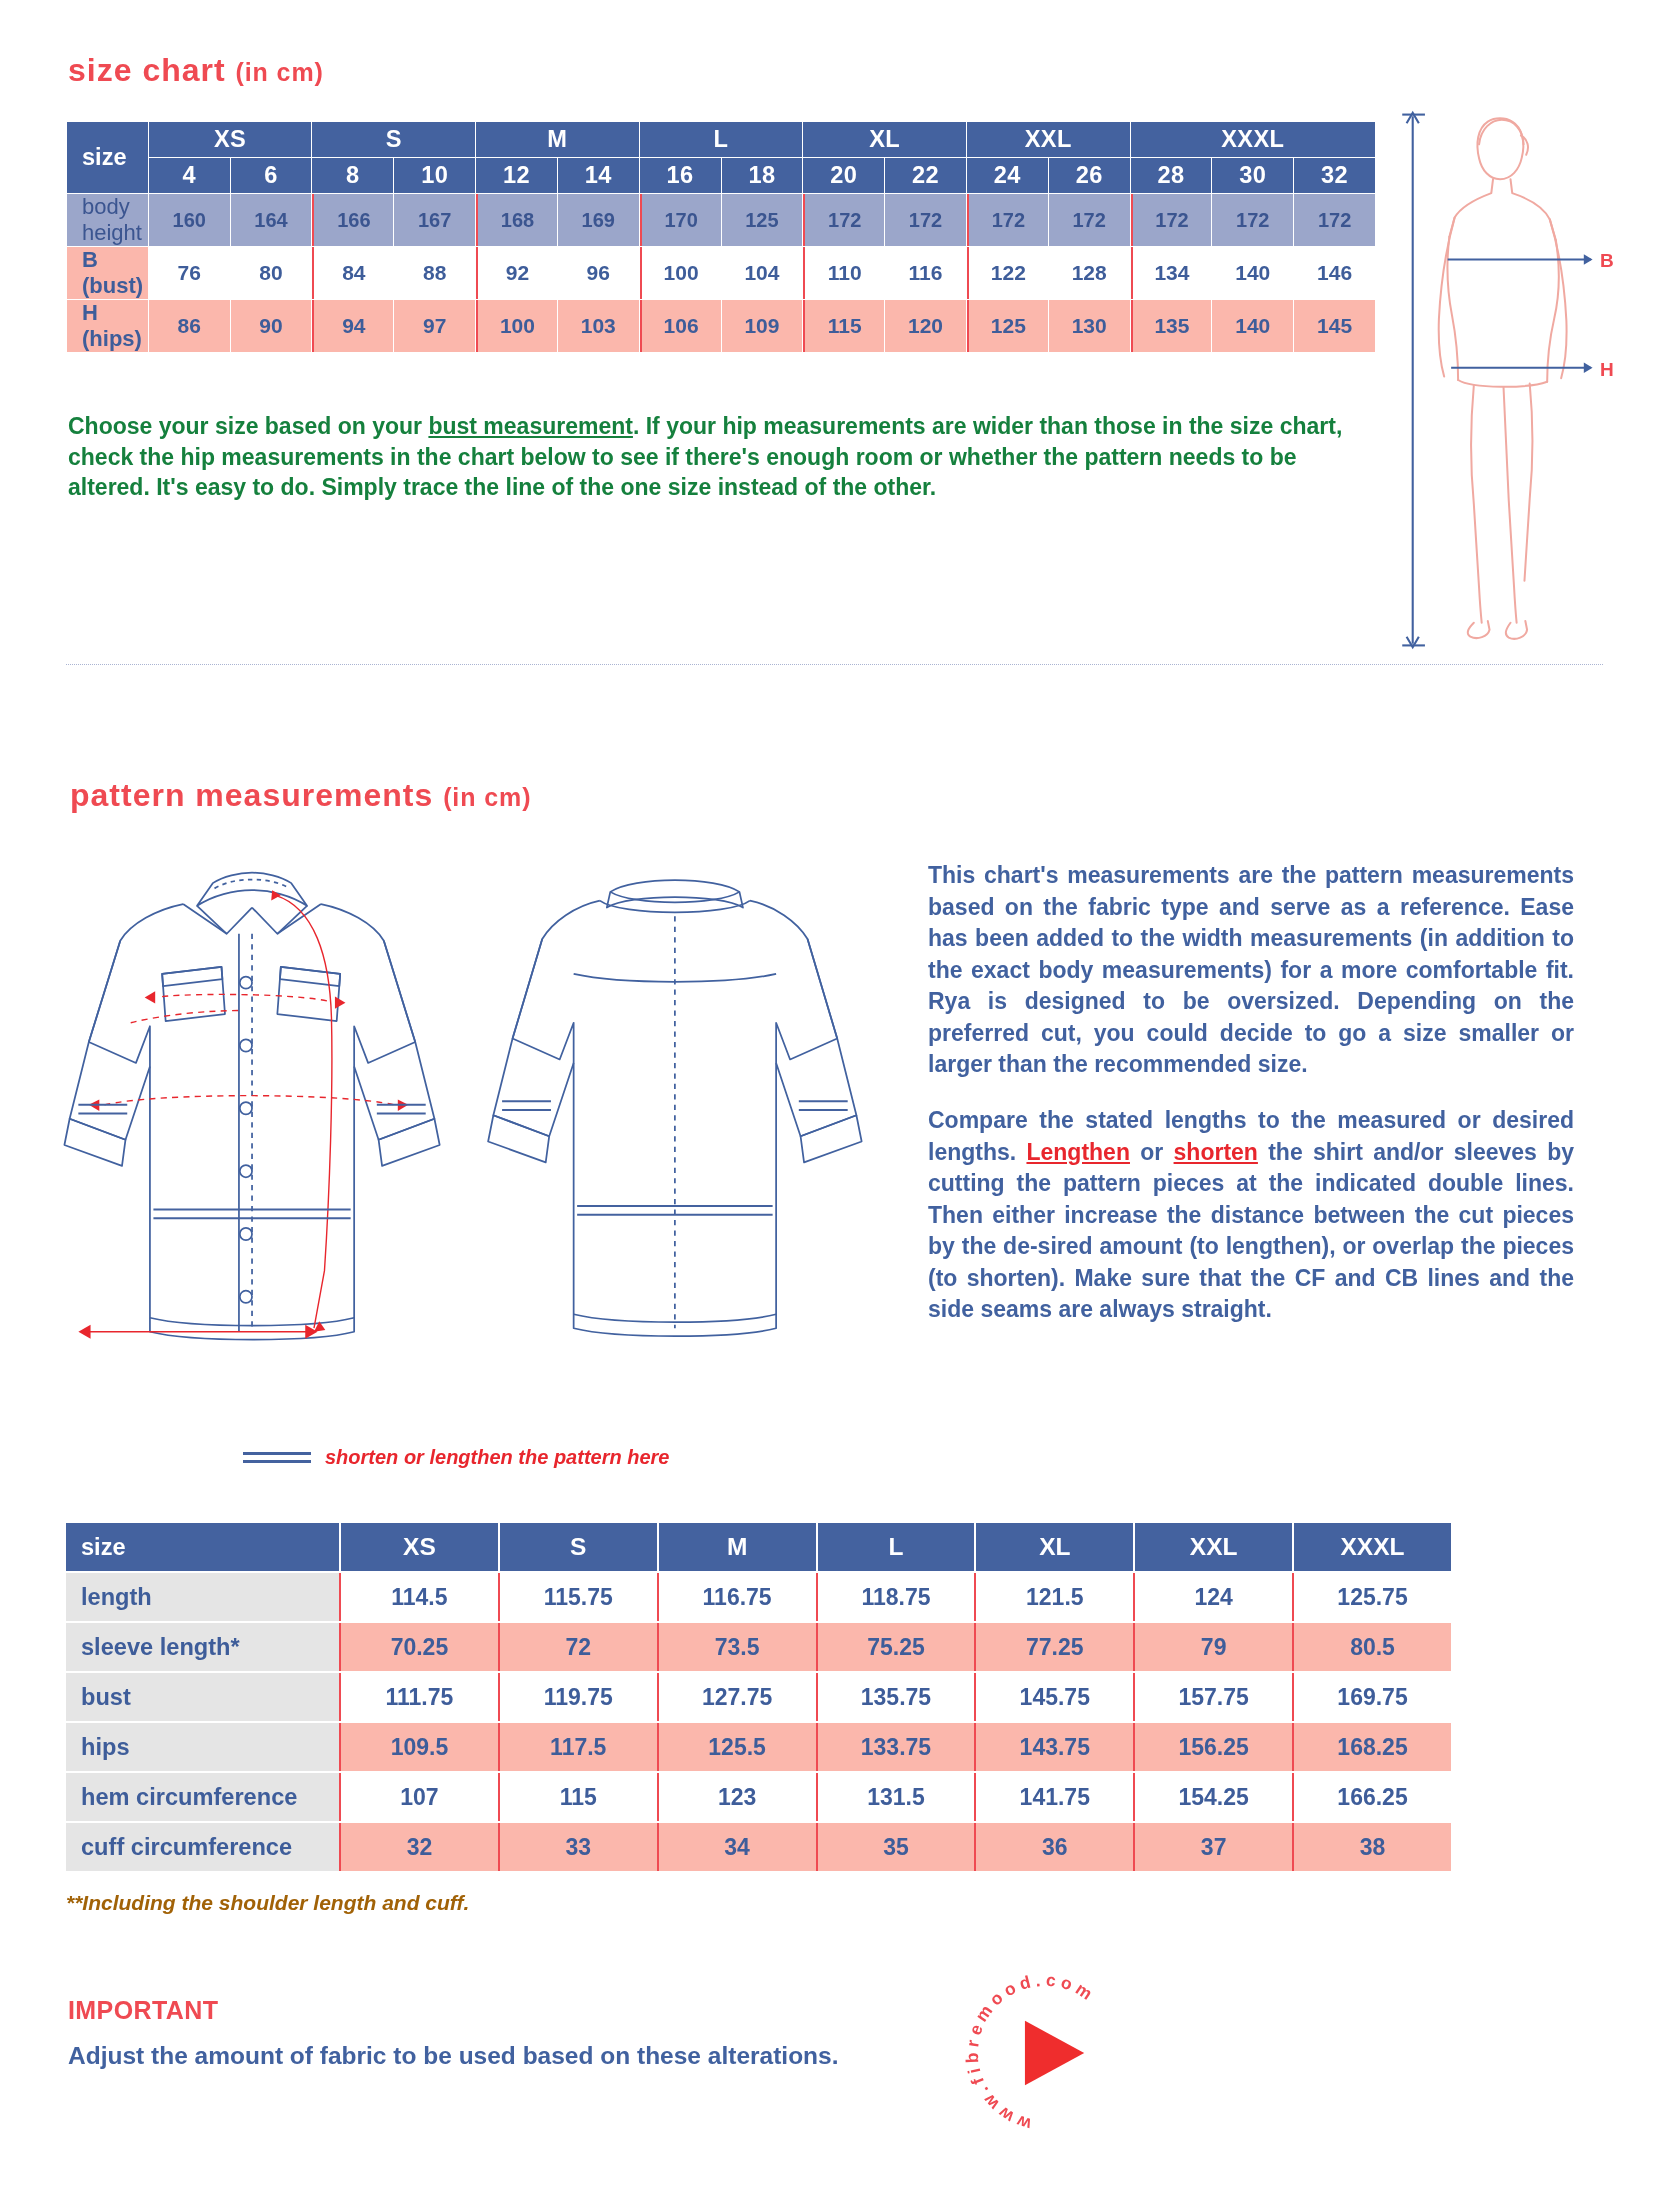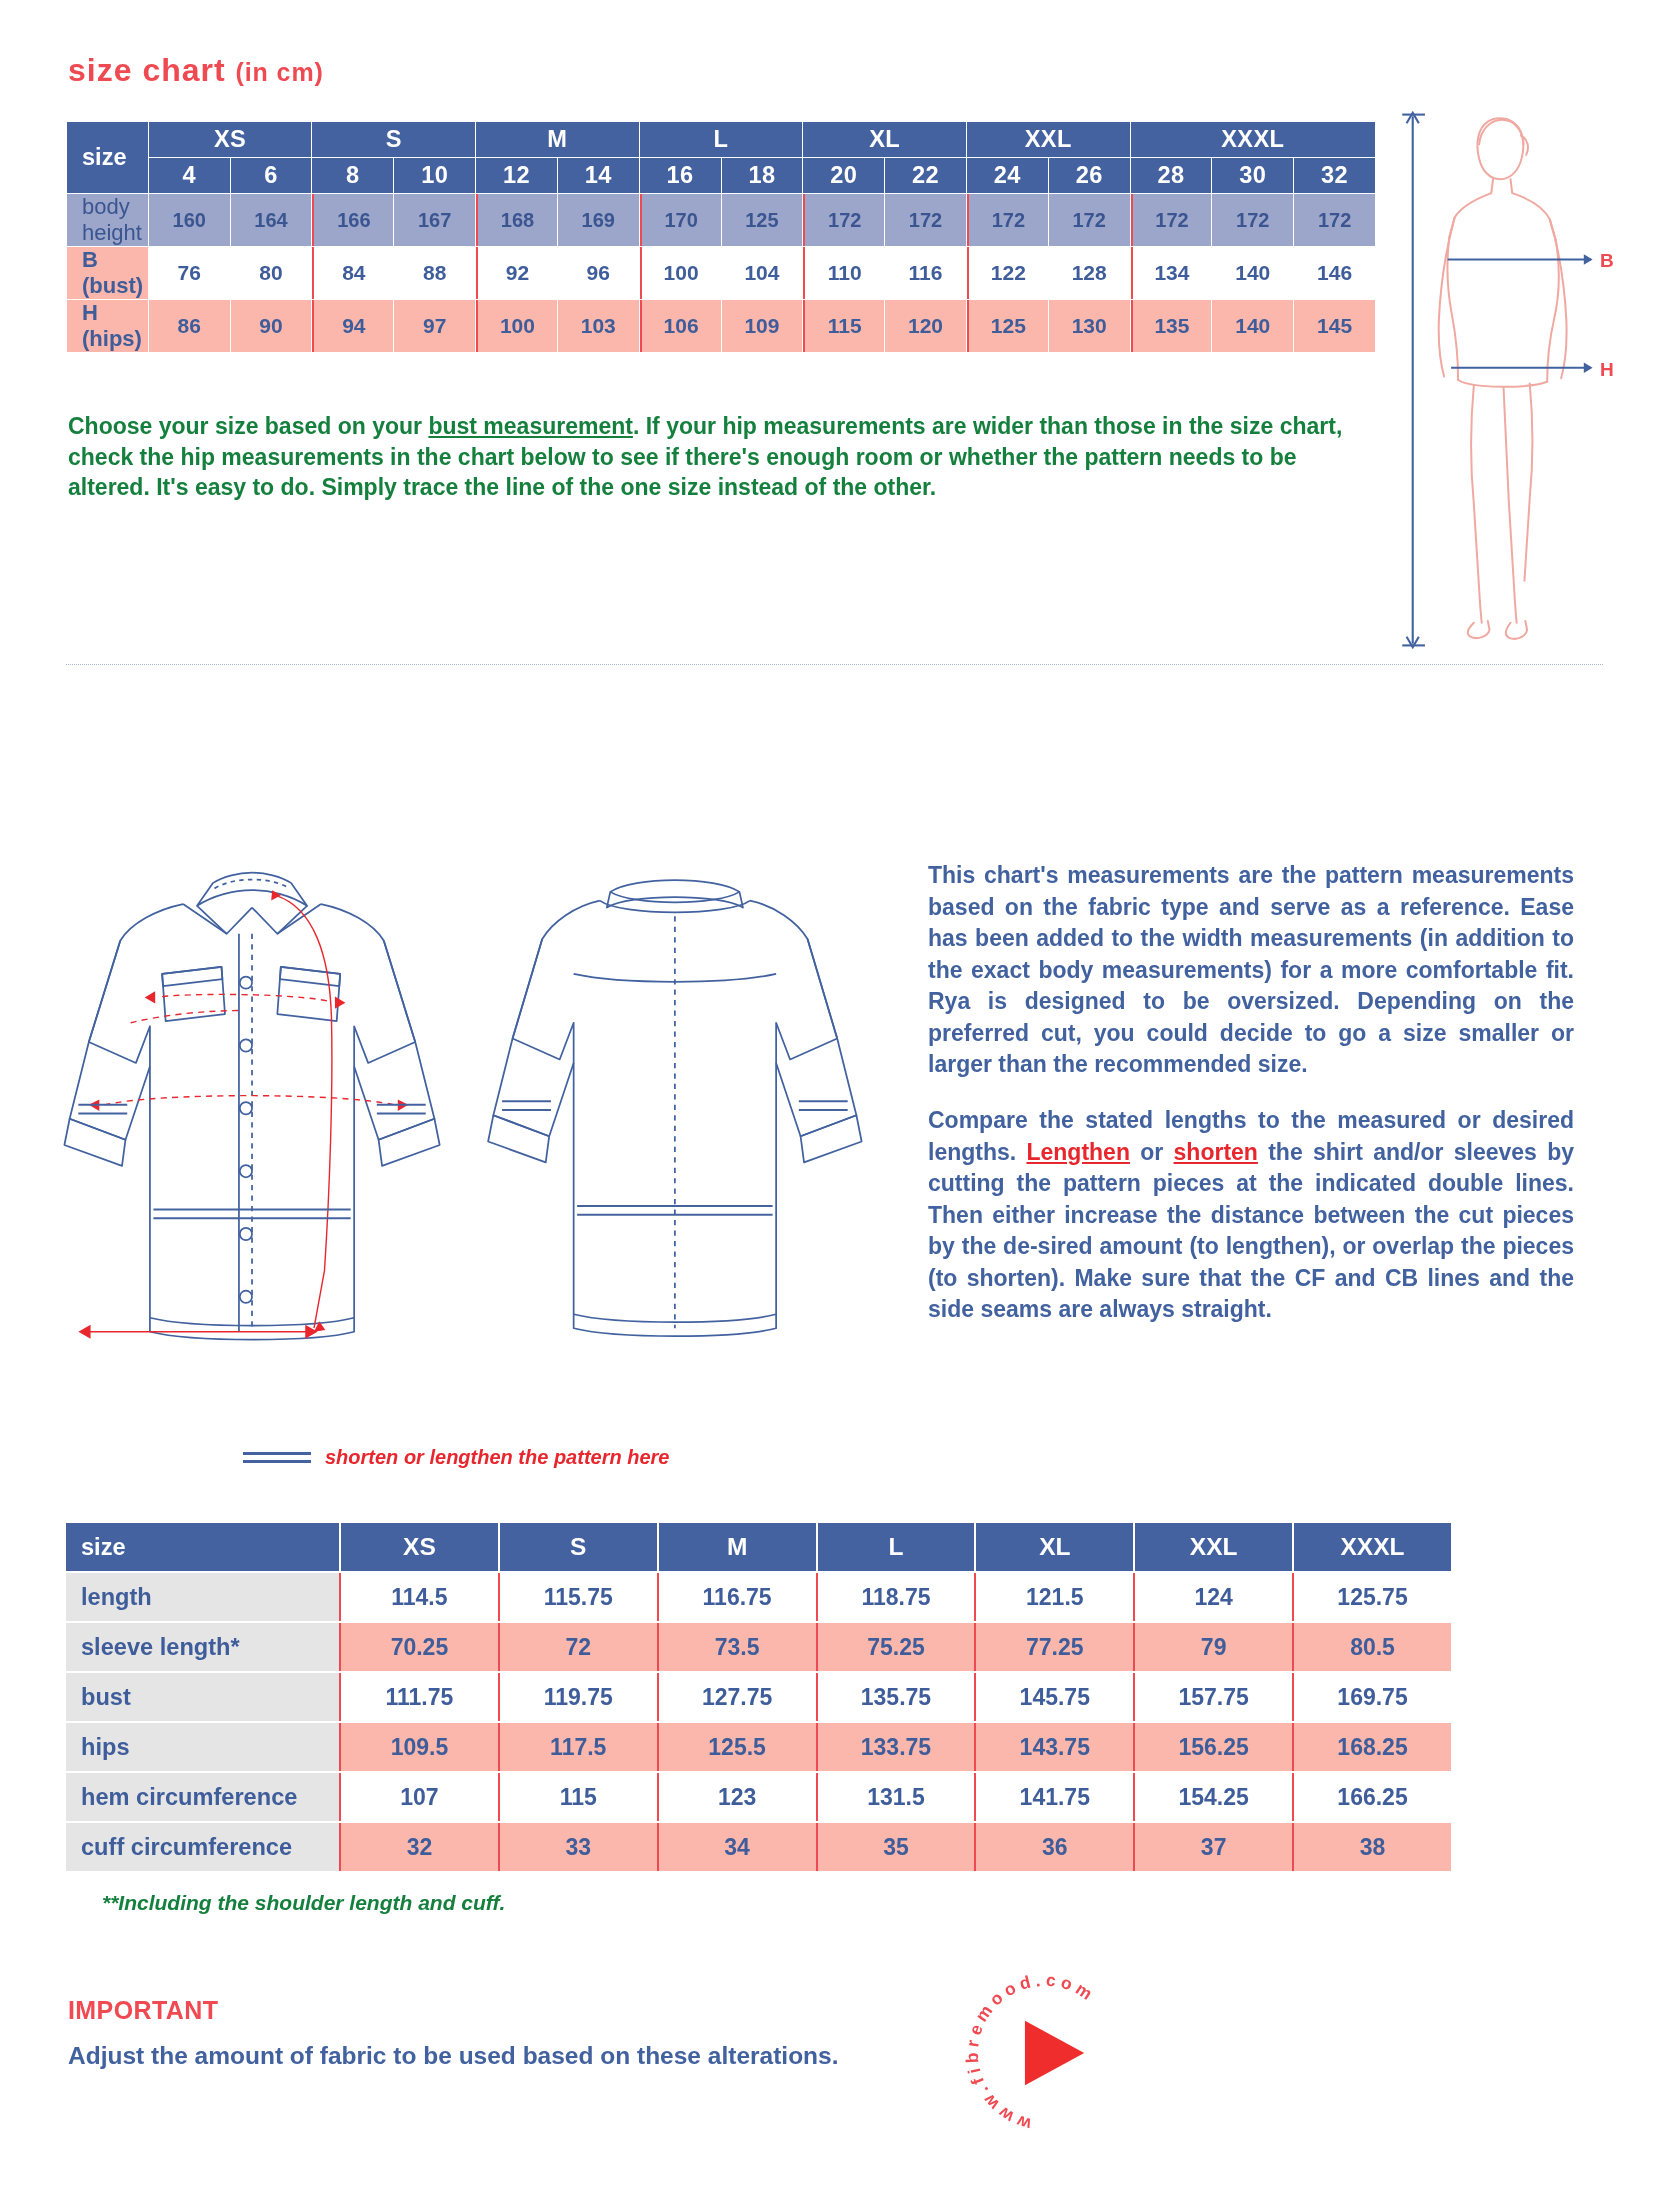--- a/index.html
+++ b/index.html
@@ -112,21 +112,21 @@
   .pm-table thead th { background: #44629f; color: #fff; font-size: 24.5px; }
   .pm-table thead th.lbl { text-align: left; padding-left: 15px; font-size: 23.6px; }
   .pm-table td.lbl { text-align: left; padding-left: 15px; background: #e5e5e5; font-size: 23.6px; margin-top: 32px; }
   .pm-table tr.odd td.val { background: #ffffff; }
   .pm-table tr.even td.val { background: #fbb7ac; }
   .pm-table td.val { border-left: 2.6px solid #ef4a52; }
   .pm-table thead th.sepcol { border-left: 2.6px solid #ffffff; }
 
   .footnote {
     position: absolute; left: 66px; top: 1891px;
-    font-size: 21px; font-style: italic; font-weight: bold; color: #15803d; margin-left: 36px;
+    font-size: 21px; font-style: italic; font-weight: bold; color: #a16207;
   }
 
   
   .right-text {
     position: absolute;
     left: 928px; top: 860px;
     width: 646px;
     font-size: 23px;
     line-height: 1.37;
     font-weight: bold;
@@ -307,20 +307,24 @@
         <line x1="62" y1="296" x2="222" y2="296"></line>
         <path d="M214 290 L224 296 L214 302" fill="#41619f" stroke="none"></path>
       </g>
     </svg>
     <div class="fig-label" style="left:203px; top:141px;">B</div>
     <div class="fig-label" style="left:203px; top:250px;">H</div>
   </div>
 
   <div class="divider"></div>
 
+  <div class="sec-title" style="left:70px; top:777px;">
+    <span>pattern measurements</span>
+    <span class="sub">(in cm)</span>
+  </div>
 
   <div class="ill-front">
     <svg width="428" height="576" viewBox="0 0 490 660">
       <g fill="none" stroke="#41619f" stroke-width="2" stroke-linejoin="round">
 
         <path d="M150 70 C120 76 90 92 78 112 L42 228 L96 252 L112 210 L112 560 C160 572 300 572 346 560 L346 210 L362 252 L416 228 L380 112 C368 92 338 76 308 70"></path>
 
         <path d="M150 70 L200 104 L229 74"></path>
         <path d="M308 70 L258 104 L229 74"></path>
 

